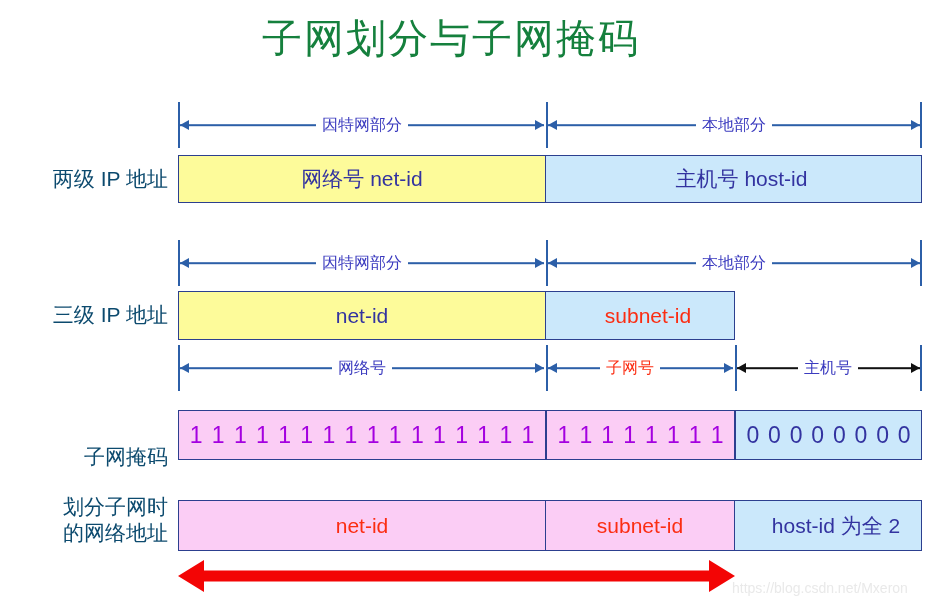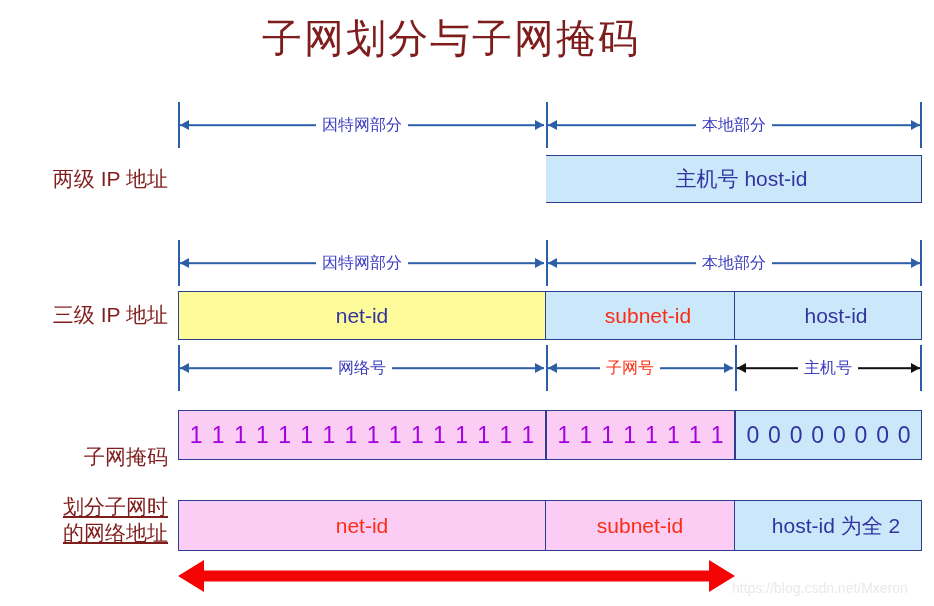--- a/index.html
+++ b/index.html
@@ -8,21 +8,21 @@
     background:#ffffff;
     font-family:"Liberation Sans","DejaVu Sans",sans-serif;
     overflow:hidden;
     position:relative;
   }
   #stage{position:relative;width:934px;height:606px;}
 
   .title{
     position:absolute;left:0;top:16px;width:902px;
     text-align:center;
-    color:#7f1d1d;
+    color:#15803d;
     font-size:40px;
     letter-spacing:2px;
     font-weight:400;
     line-height:1.1;
   }
 
   
   .cell{
     position:absolute;
     box-sizing:border-box;
@@ -48,21 +48,21 @@
     letter-spacing:0px;
     white-space:nowrap;
   }
   .bits.pink{background:#fbcdf5;color:#a400e0;}
   .bits.blue{background:#cbe8fb;color:#3333a0;}
   .bits span.d{display:inline-block;}
 
   
   .rowlabel{
     position:absolute;
-    color:#7f1d1d;
+    color:#0c4a6e;
     font-size:21px;
     text-align:right;
     line-height:1.25;
     white-space:nowrap;
   }
 
   
   .dimwrap{position:absolute;height:46px;}
   .tick{
     position:absolute;top:0;width:1.6px;height:46px;background:#2c5fa8;
@@ -127,20 +127,21 @@
     <div class="arrowhead left" style="left:2px;"></div>
     <div class="arrowhead right" style="left:357px;"></div>
     <div class="dimtext" style="left:184px;">因特网部分</div>
 
     <div class="dimline" style="left:370px;width:372px;"></div>
     <div class="arrowhead left" style="left:370px;"></div>
     <div class="arrowhead right" style="left:733px;"></div>
     <div class="dimtext" style="left:556px;">本地部分</div>
   </div>
 
+  <div class="cell yellow" style="left:178px;top:155px;width:368px;height:48px;">网络号 net-id</div>
   <div class="cell blue nb" style="left:546px;top:155px;width:376px;height:48px;">主机号 host-id</div>
 
   <div class="rowlabel" style="left:8px;top:302px;width:160px;">三级 IP 地址</div>
 
   <div class="dimwrap" style="left:178px;top:240px;width:744px;">
     <div class="tick" style="left:0px;"></div>
     <div class="tick" style="left:368px;"></div>
     <div class="tick" style="left:742px;"></div>
 
     <div class="dimline" style="left:2px;width:364px;"></div>
@@ -149,21 +150,20 @@
     <div class="dimtext" style="left:184px;">因特网部分</div>
 
     <div class="dimline" style="left:370px;width:372px;"></div>
     <div class="arrowhead left" style="left:370px;"></div>
     <div class="arrowhead right" style="left:733px;"></div>
     <div class="dimtext" style="left:556px;">本地部分</div>
   </div>
 
   <div class="cell yellow" style="left:178px;top:291px;width:368px;height:49px;">net-id</div>
   <div class="cell blue nb red-text" style="left:546px;top:291px;width:189px;height:49px;">subnet-id</div>
-  <div class="cell blue nb" style="left:735px;top:291px;width:187px;height:49px;">host-id</div>
 
   <div class="dimwrap" style="left:178px;top:345px;width:744px;">
     <div class="tick" style="left:0px;"></div>
     <div class="tick" style="left:368px;"></div>
     <div class="tick" style="left:557px;"></div>
     <div class="tick" style="left:742px;"></div>
 
     <div class="dimline" style="left:2px;width:364px;"></div>
     <div class="arrowhead left" style="left:2px;"></div>
     <div class="arrowhead right" style="left:357px;"></div>
@@ -214,21 +214,21 @@
       <span class="d" style="width: 21.625px; text-align: center;">0</span>
       <span class="d" style="width: 21.625px; text-align: center;">0</span>
       <span class="d" style="width: 21.625px; text-align: center;">0</span>
       <span class="d" style="width: 21.625px; text-align: center;">0</span>
       <span class="d" style="width: 21.625px; text-align: center;">0</span>
       <span class="d" style="width: 21.625px; text-align: center;">0</span>
       <span class="d" style="width: 21.625px; text-align: center;">0</span>
       <span class="d" style="width: 21.625px; text-align: center;">0</span>
     </div>
 
-  <div class="rowlabel" style="left:8px;top:494px;width:160px;text-decoration:underline;">
+  <div class="rowlabel" style="left:8px;top:494px;width:160px;">
     <div>划分子网时</div>
     <div>的网络地址</div>
   </div>
 
   <div class="cell pink red-text" style="left:178px;top:500px;width:368px;height:51px;">net-id</div>
   <div class="cell pink nb red-text" style="left:546px;top:500px;width:189px;height:51px;">subnet-id</div>
   <div class="cell blue nb" style="left:735px;top:500px;width:187px;height:51px;">host-id 为全 2</div>
 
   <div class="bigarrow" style="left:178px;top:560px;width:557px;height:32px;">
     <div class="head l"></div>

